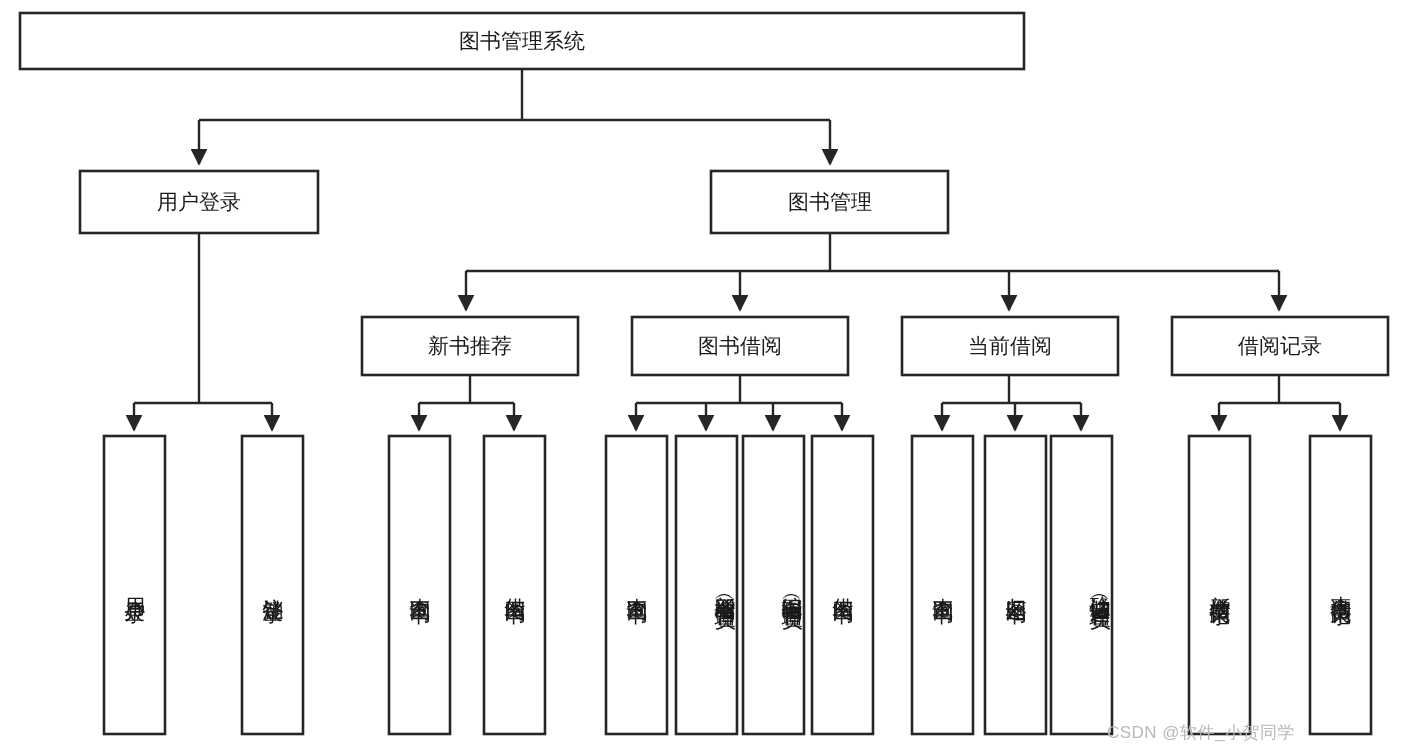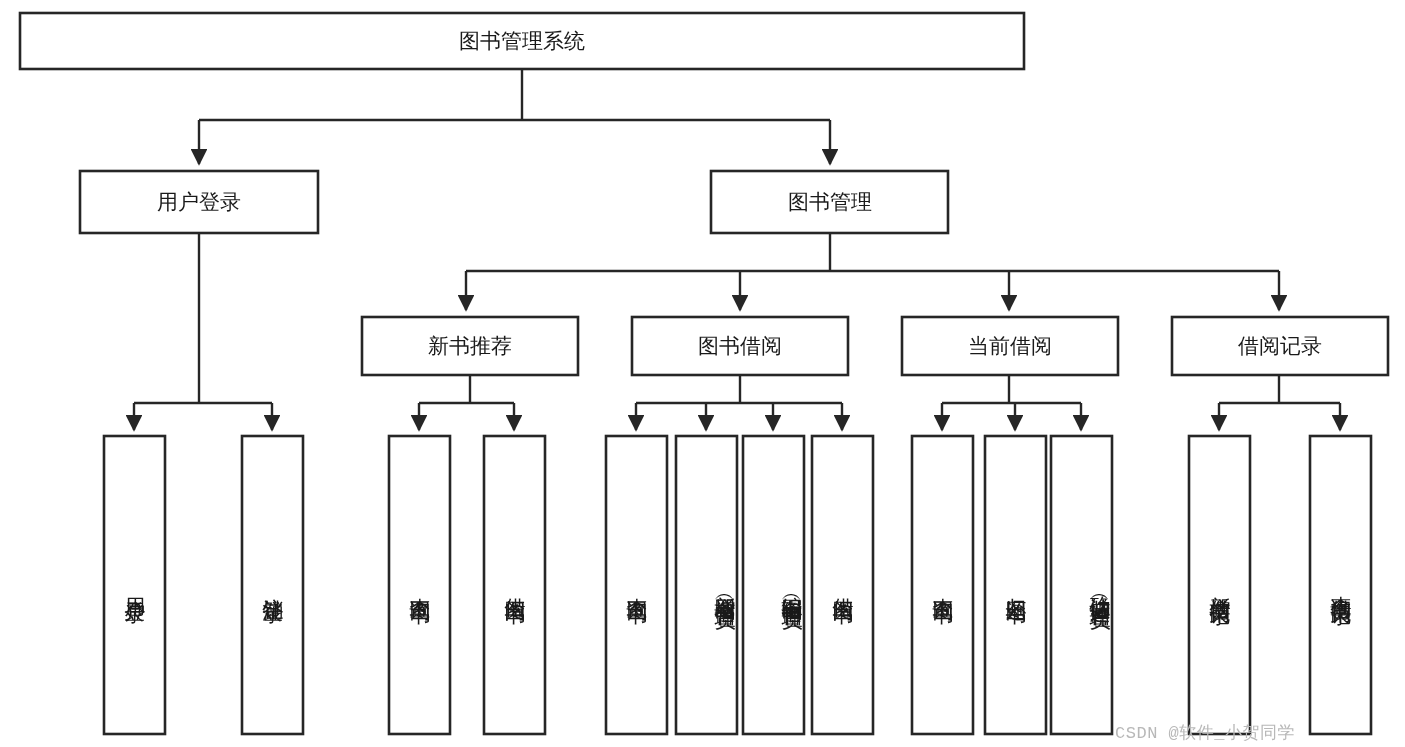--- a/index.html
+++ b/index.html
@@ -60,21 +60,21 @@
     line-height: 1.18;
     color: #1a1a1a;
     letter-spacing: 2px;
     white-space: nowrap;
     pointer-events: none;
   }
   .watermark {
     position: absolute;
     right: 8px;
     bottom: 3px;
-    font-family: Liberation Mono, monospace;
+    font-family: Liberation Sans, sans-serif;
     font-size: 17px;
     color: #b8b8b8;
     white-space: nowrap;
     letter-spacing: 0.5px;
   }
 </style>
 </head>
 <body>
 
 <div id="diagram-root">

